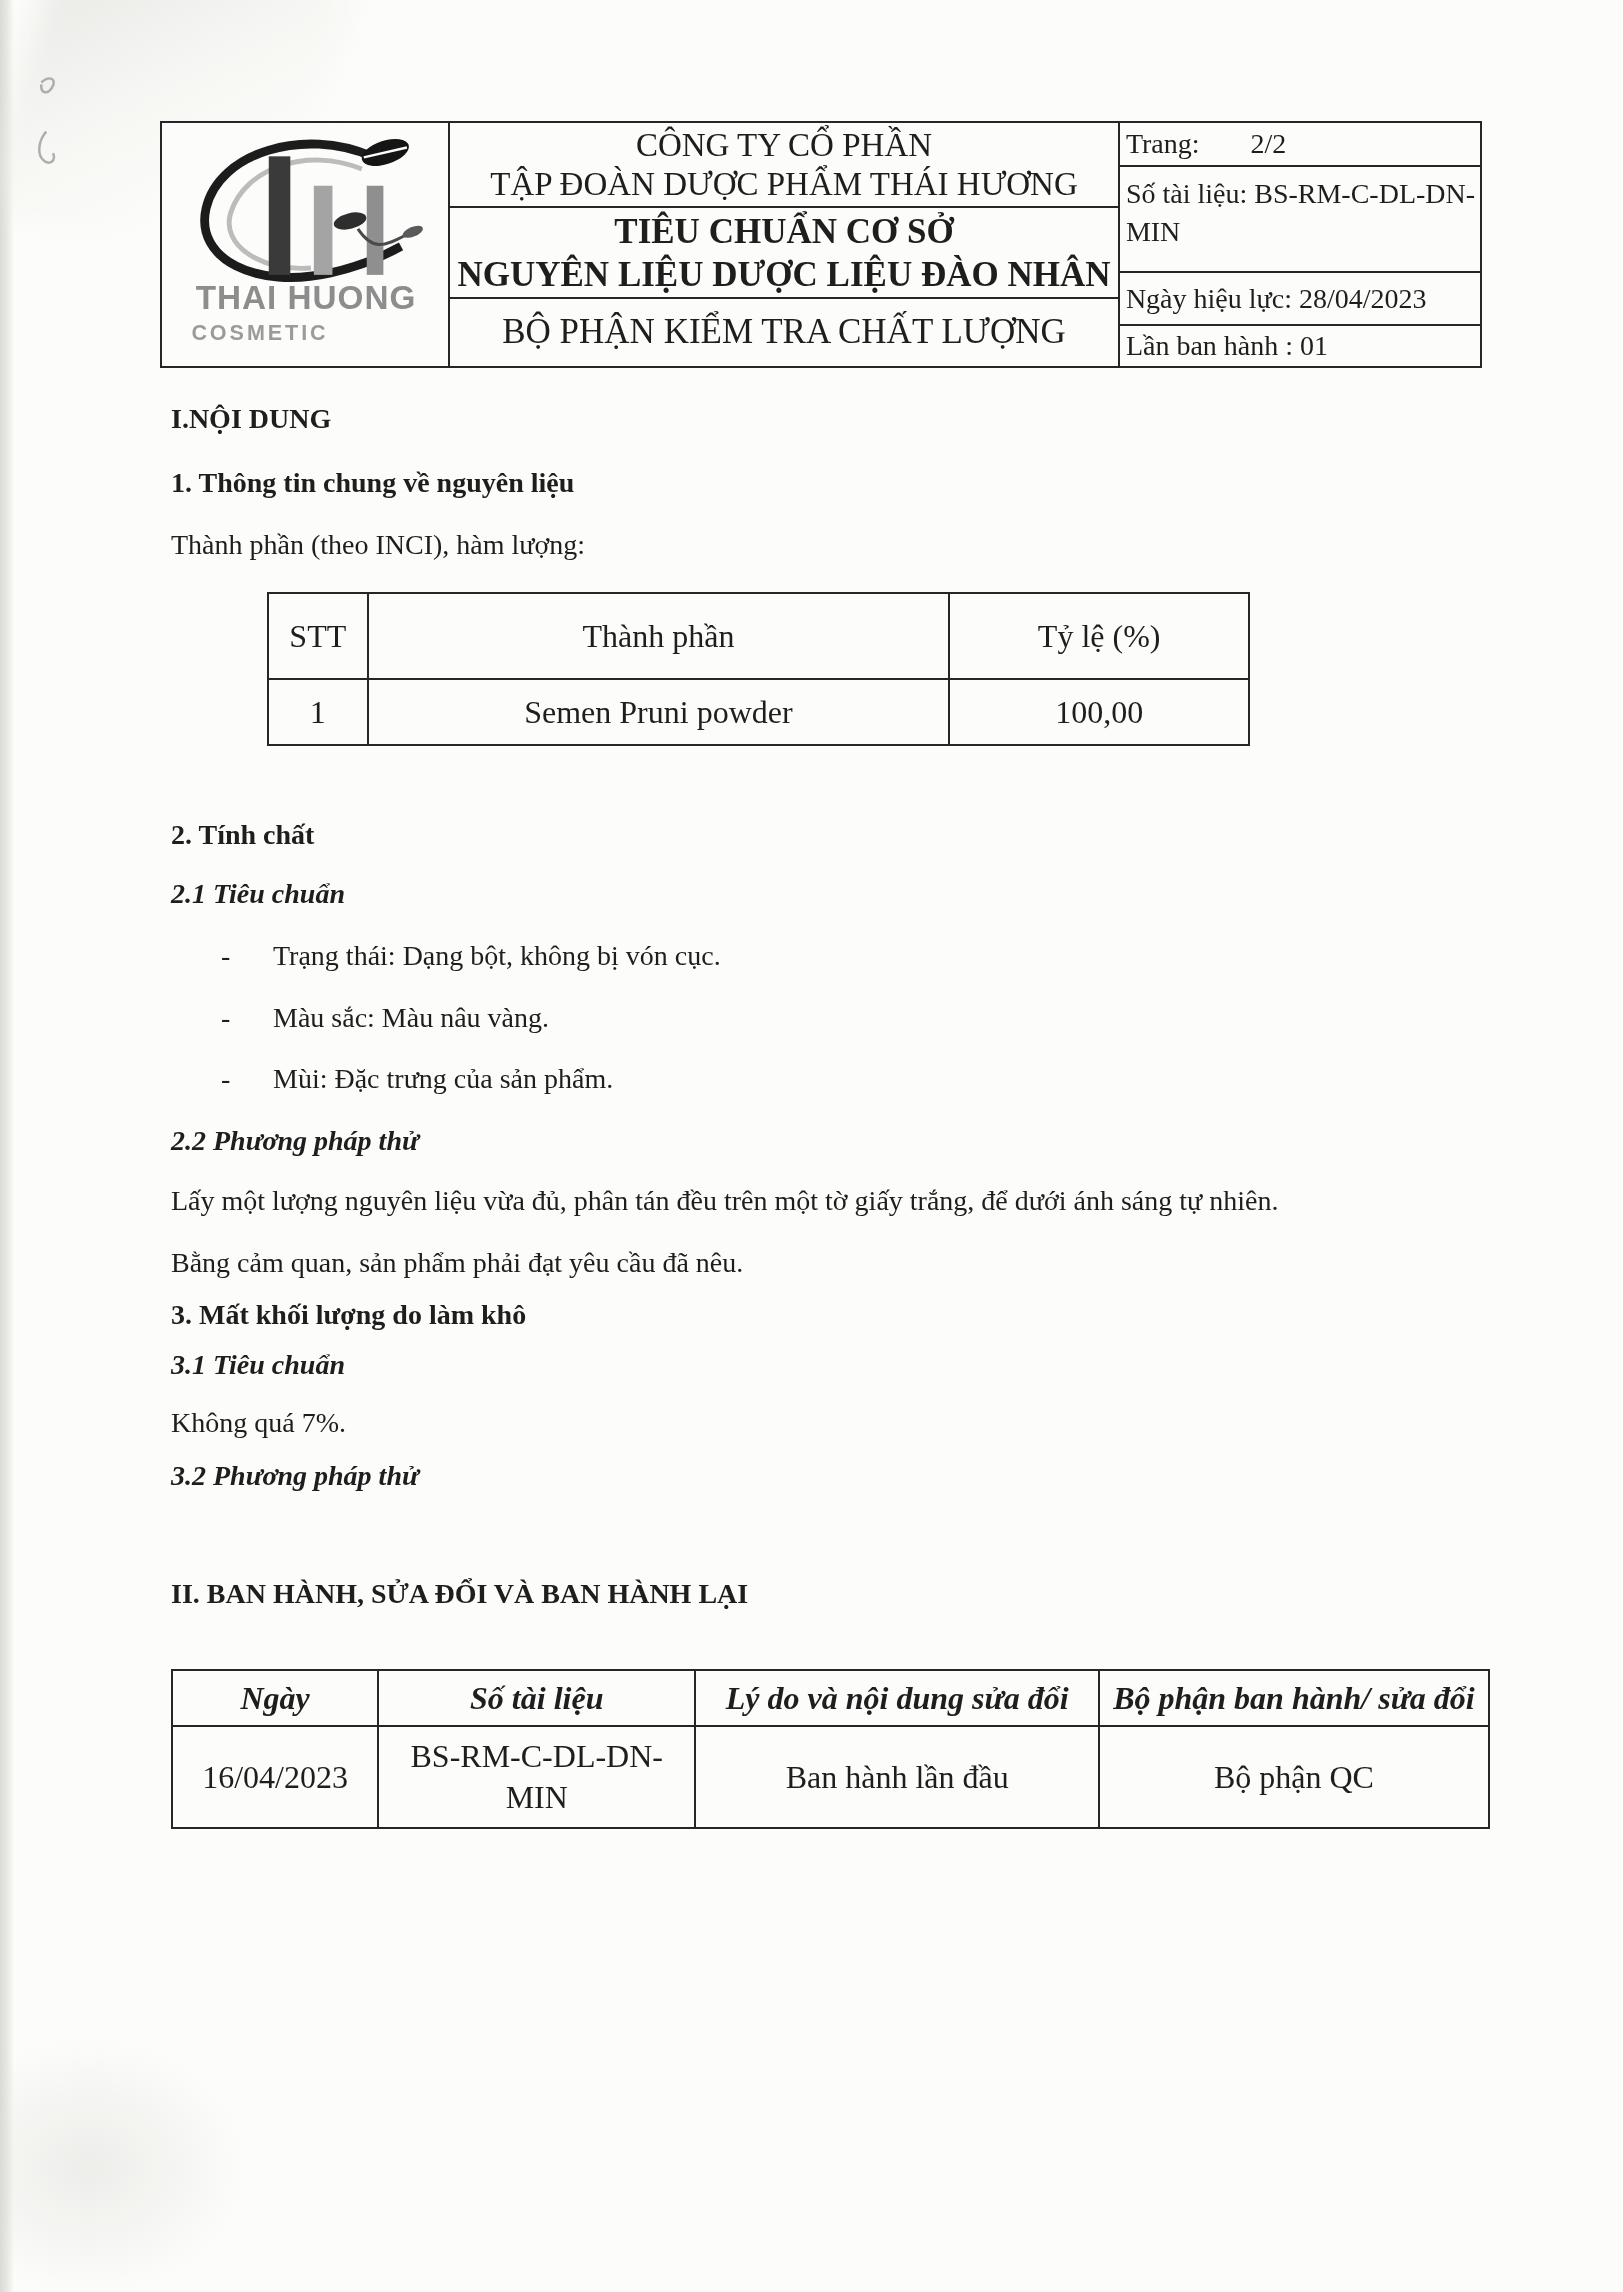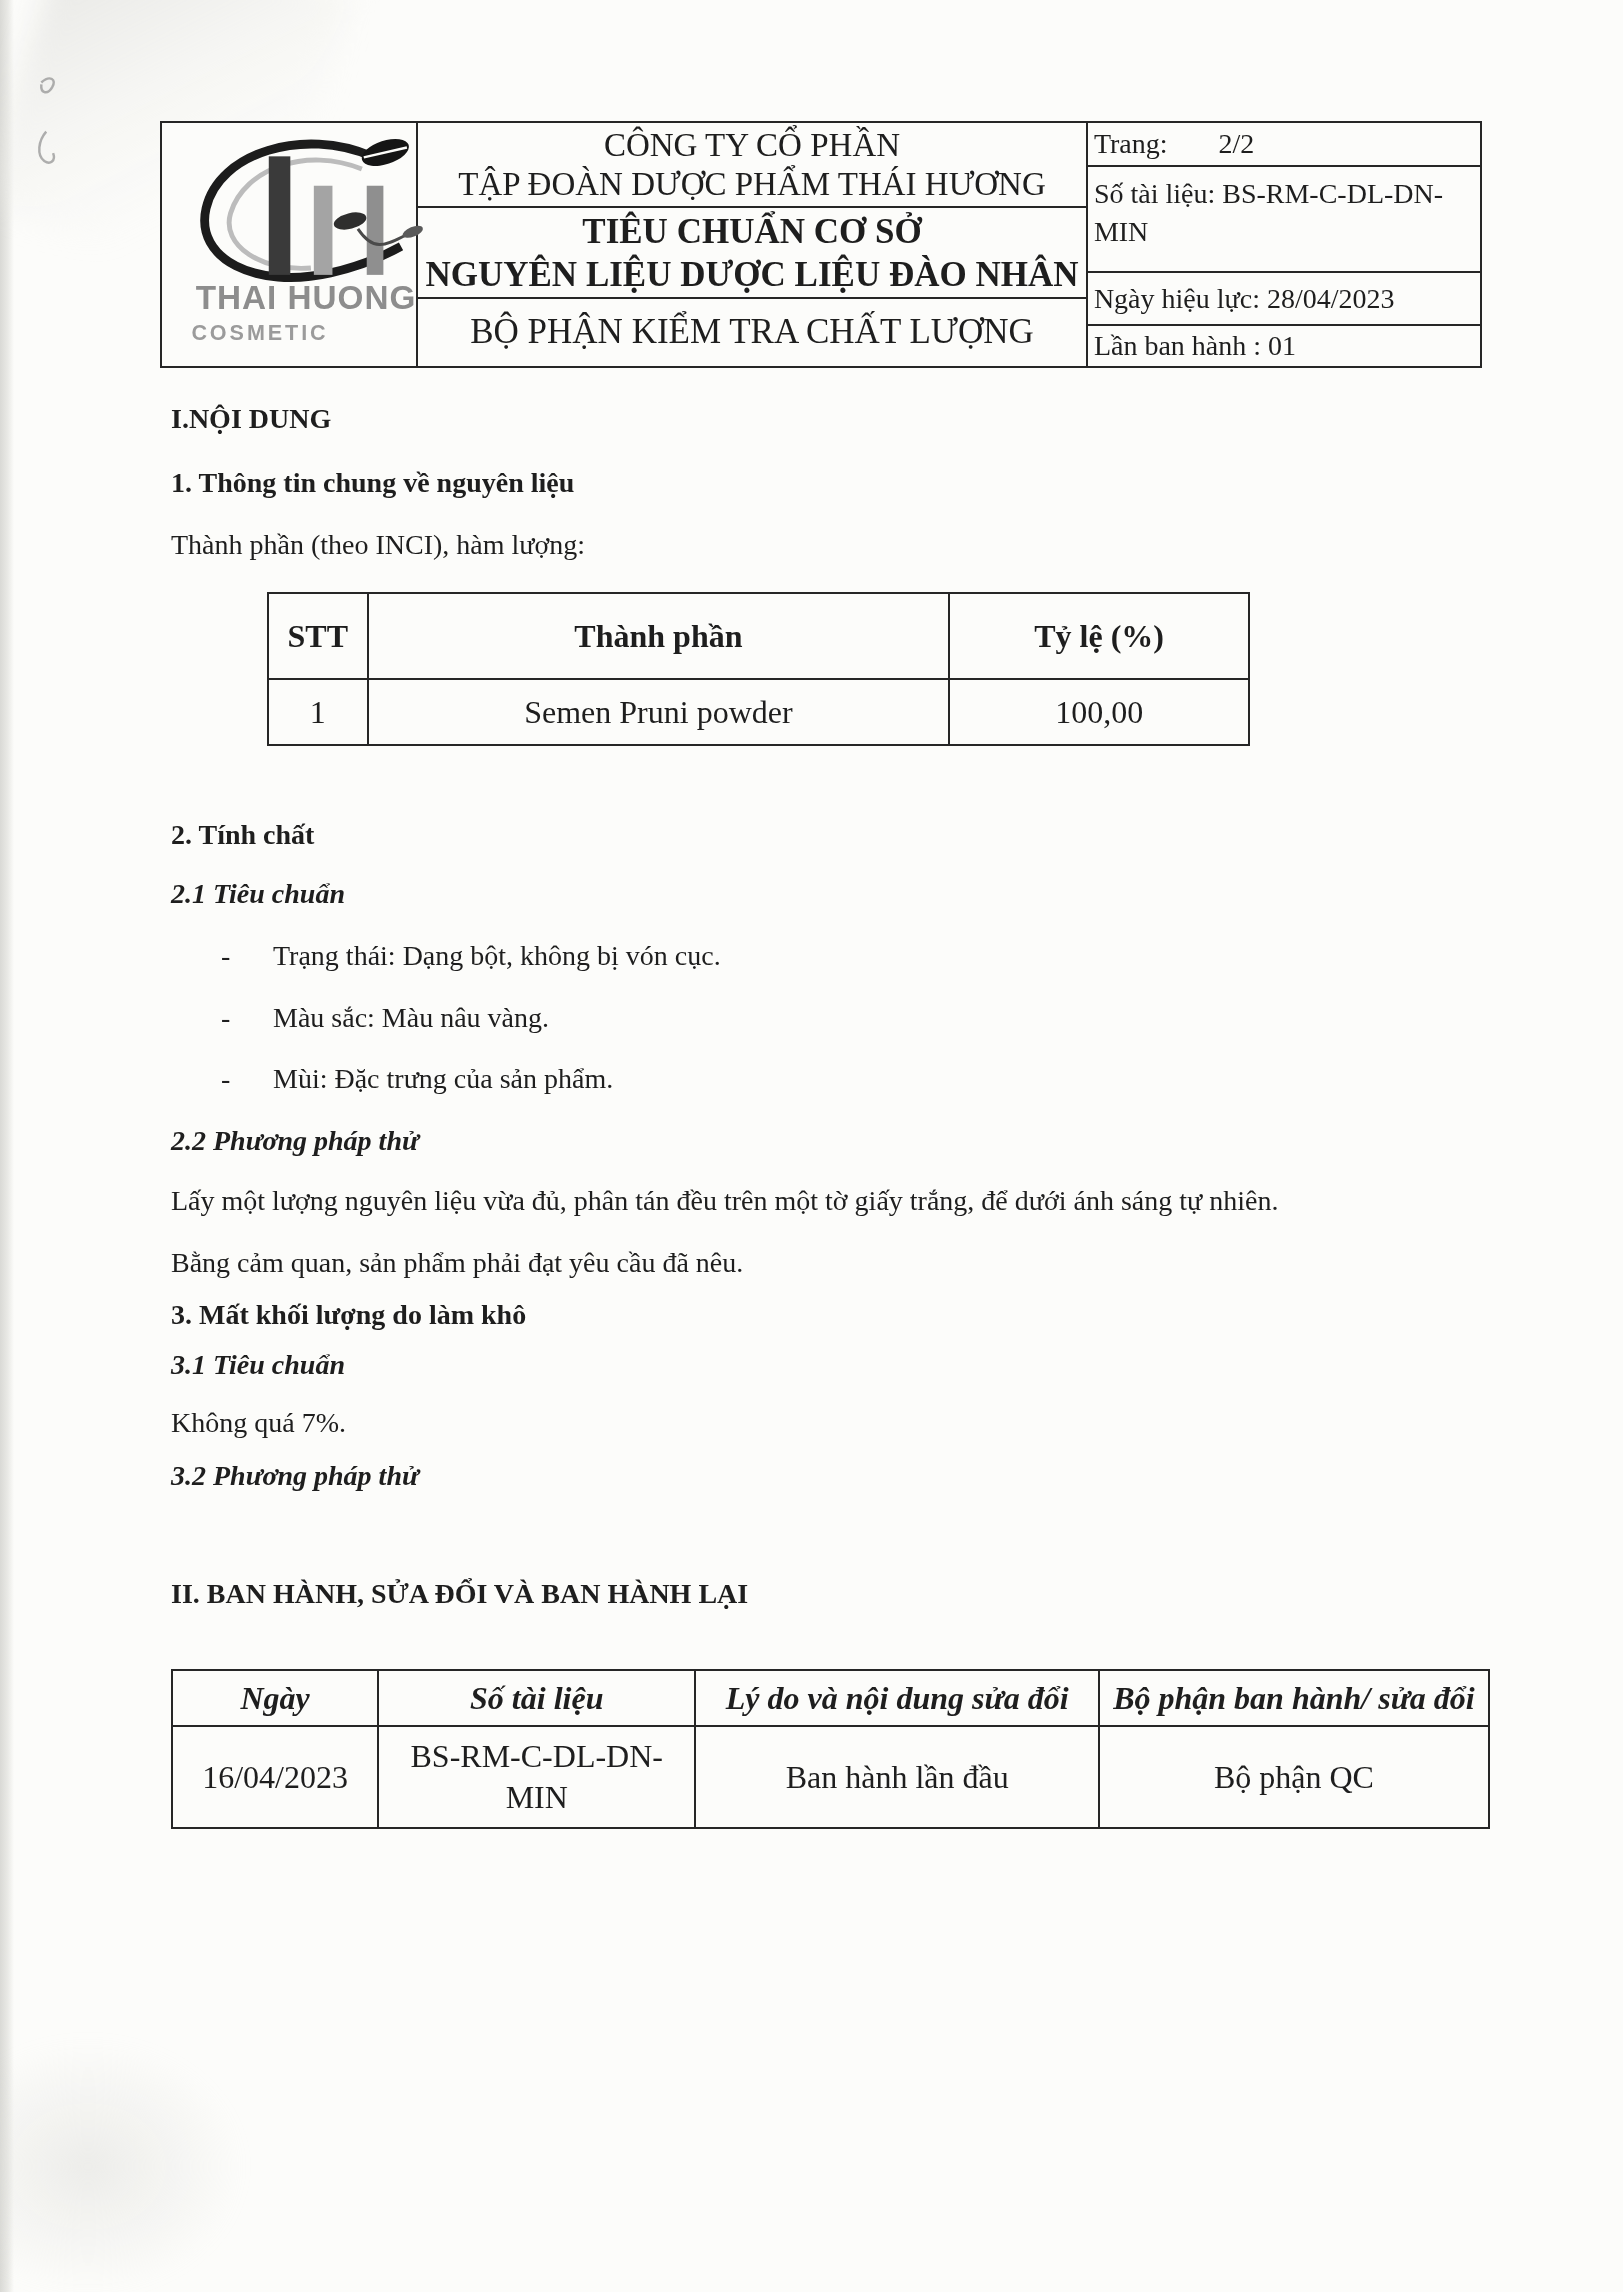--- a/index.html
+++ b/index.html
@@ -17,21 +17,21 @@
   .corner-smudge{position:absolute;left:17.6px;top:-59px;width:294px;height:314px;
     background:linear-gradient(135deg,rgba(210,210,206,.55) 0%,rgba(234,234,230,.35) 45%,rgba(252,252,250,0) 75%);
     transform:rotate(18deg);filter:blur(13.7px);}
   .bottom-smudge{position:absolute;left:-69px;top:2039px;width:314px;height:255px;
     background:radial-gradient(ellipse at center,rgba(222,222,218,.5) 0%,rgba(252,252,250,0) 70%);
     filter:blur(7.8px);}
   .squiggles{position:absolute;left:0;top:0;pointer-events:none;}
   
   .hdr{position:absolute;left:160px;top:121px;width:1322px;height:247px;
     display:flex;border:2.9px solid #262626;box-sizing:border-box;background:#fcfcfa;}
-  .hdr .logo-cell{width:256px;box-sizing:border-box;border-right:2.9px solid #262626;position:relative;text-align:center;}
+  .hdr .logo-cell{width:288px;box-sizing:border-box;border-right:2.9px solid #262626;position:relative;text-align:center;}
   .hdr .mid-cell{width:670px;box-sizing:border-box;border-right:2.9px solid #262626;display:flex;flex-direction:column;}
   .hdr .meta-cell{flex:1;display:flex;flex-direction:column;}
   .mid-row{box-sizing:border-box;display:flex;flex-direction:column;justify-content:center;
     align-items:center;text-align:center;white-space:nowrap;}
   .mid-row.company{height:85px;border-bottom:2.9px solid #262626;font-size:33px;line-height:39px;}
   .mid-row.title{height:91px;border-bottom:2.9px solid #262626;font-weight:bold;font-size:35px;line-height:43px;}
   .mid-row.dept{height:65px;font-size:35px;}
   .meta-row{box-sizing:border-box;padding-left:5.9px;font-size:28px;display:flex;align-items:center;}
   .meta-row.r1{height:44px;border-bottom:2px solid #262626;}
   .meta-row.r1 .gap{display:inline-block;width:51px;}
@@ -45,21 +45,21 @@
   .para.b{font-weight:bold;}
   .para.bi{font-weight:bold;font-style:italic;}
   .para.bullet{left:221px;}
   .para.bullet .dash{display:inline-block;width:52px;}
   
   table{border-collapse:collapse;background:#fcfcfa;}
   td,th{border:2px solid #262626;font-size:32px;text-align:center;vertical-align:middle;
     padding:0;font-weight:normal;}
   .tbl1{position:absolute;left:267px;top:592px;}
   .tbl1 table{width:983px;border:2.9px solid #262626;}
-  .tbl1 th{height:84px;font-weight:bold;border-bottom:2.9px solid #262626;border-radius:20px;}
+  .tbl1 th{height:84px;font-weight:normal;border-bottom:2.9px solid #262626;border-radius:20px;}
   .tbl1 td{height:64px;}
   .tbl1 .c0{width:98px;}.tbl1 .c1{width:585px;}.tbl1 .c2{width:300px;}
   .tbl2{position:absolute;left:171px;top:1669px;}
   .tbl2 table{width:1319px;border:2.9px solid #262626;}
   .tbl2 th{height:54px;font-weight:bold;border-bottom:2.9px solid #262626;font-style:italic;}
   .tbl2 td{height:100px;line-height:41px;}
   .tbl2 .c0{width:208px;}.tbl2 .c1{width:278px;padding:0 25.5px;}.tbl2 .c2{width:424px;}.tbl2 .c3{width:409px;}
 </style>
 </head>
 <body>

